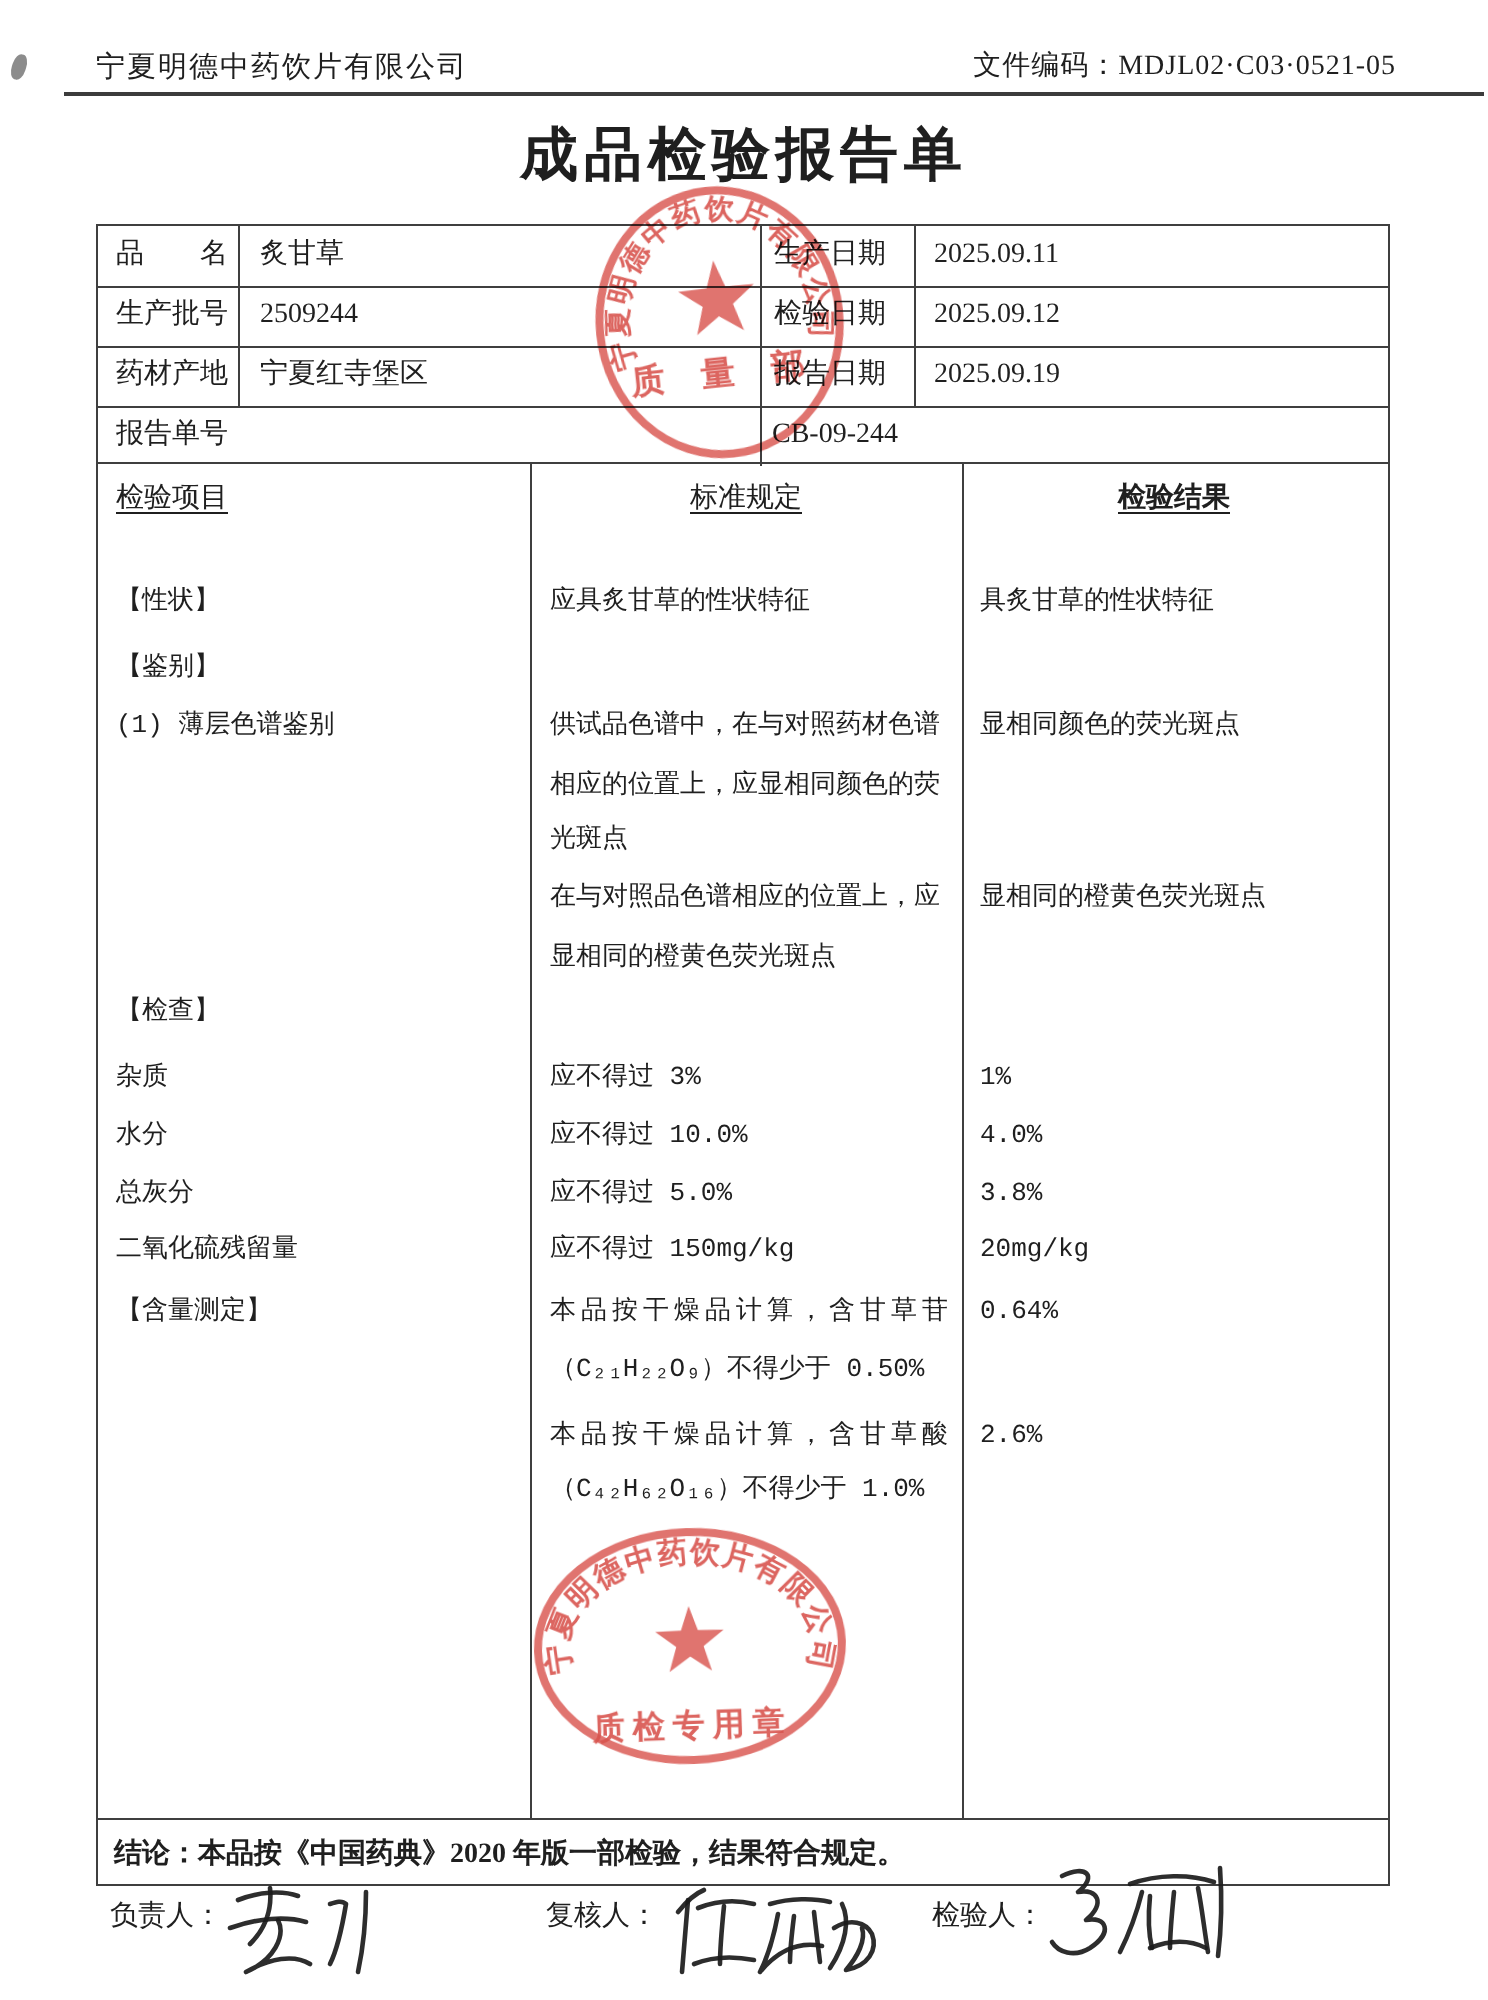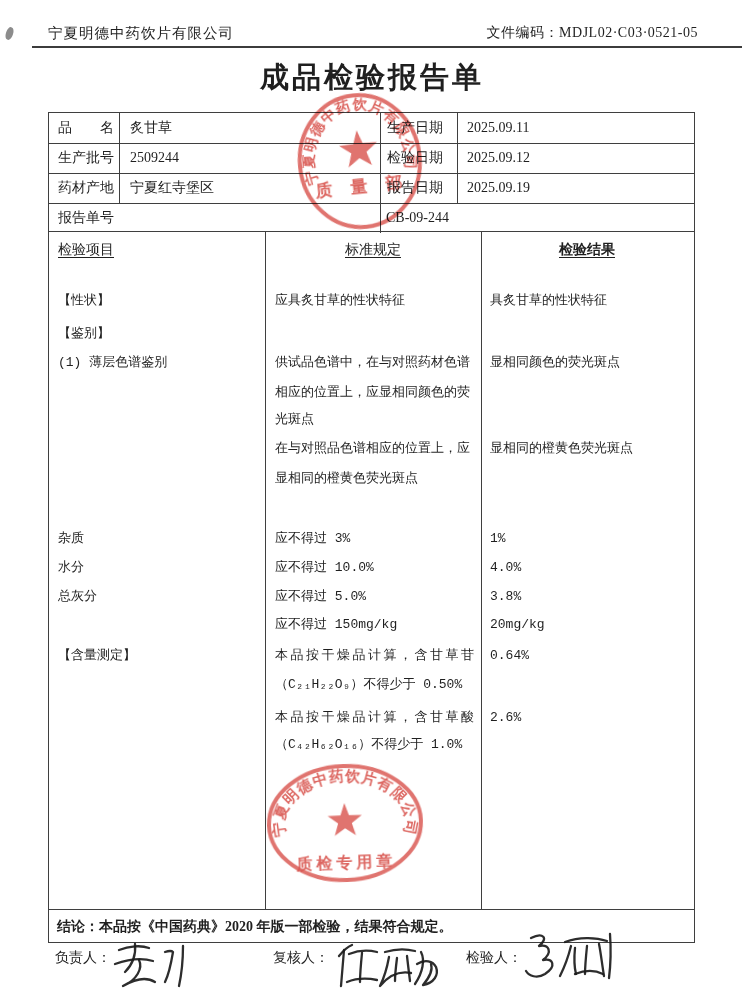--- a/index.html
+++ b/index.html
@@ -117,36 +117,42 @@
     <div class="tline" style="top:208px">
         <span class="c1"></span>
         <span class="c2">在与对照品色谱相应的位置上，应</span>
         <span class="c3">显相同的橙黄色荧光斑点</span>
       </div>
     <div class="tline" style="top:238px">
         <span class="c1"></span>
         <span class="c2">显相同的橙黄色荧光斑点</span>
         <span class="c3"></span>
       </div>
+    <div class="tline" style="top:265px">
+        <span class="c1">【检查】</span>
+        <span class="c2"></span>
+        <span class="c3"></span>
+      </div>
     <div class="tline" style="top:298px">
         <span class="c1">杂质</span>
         <span class="c2">应不得过 3%</span>
         <span class="c3">1%</span>
       </div>
     <div class="tline" style="top:327px">
         <span class="c1">水分</span>
         <span class="c2">应不得过 10.0%</span>
         <span class="c3">4.0%</span>
       </div>
     <div class="tline" style="top:356px">
         <span class="c1">总灰分</span>
         <span class="c2">应不得过 5.0%</span>
         <span class="c3">3.8%</span>
       </div>
     <div class="tline" style="top:384px">
+        <span class="c1">二氧化硫残留量</span>
         <span class="c2">应不得过 150mg/kg</span>
         <span class="c3">20mg/kg</span>
       </div>
     <div class="tline" style="top:415px">
         <span class="c1">【含量测定】</span>
         <span class="c2 ls">本品按干燥品计算，含甘草苷</span>
         <span class="c3">0.64%</span>
       </div>
     <div class="tline" style="top:444px">
         <span class="c1"></span>

